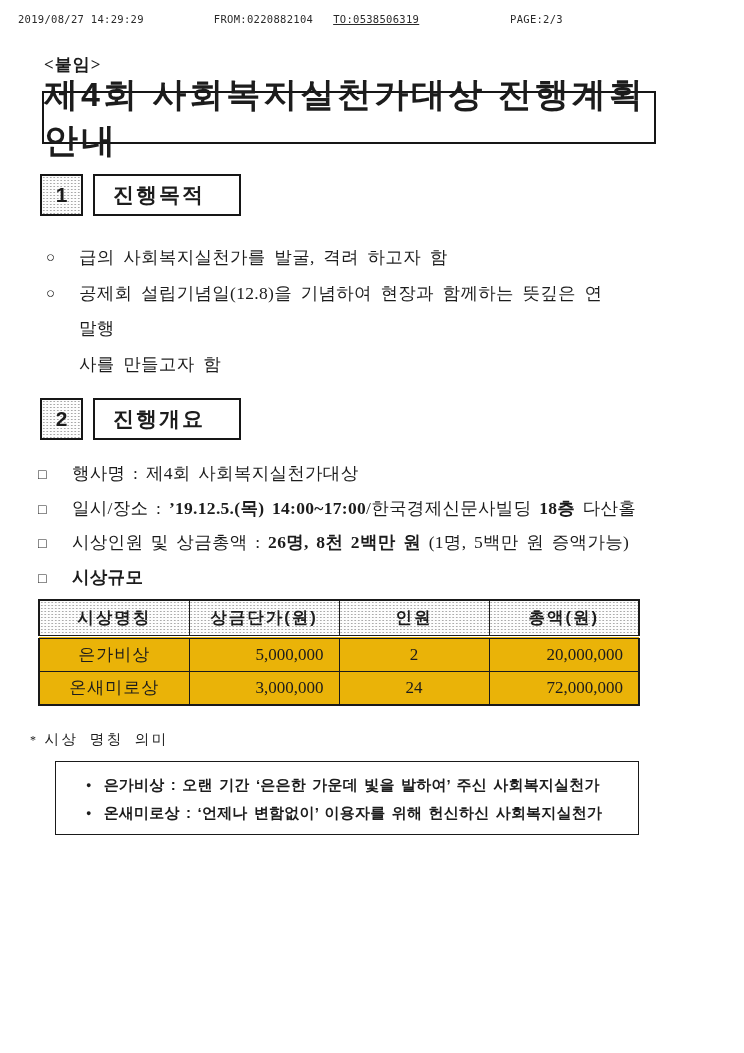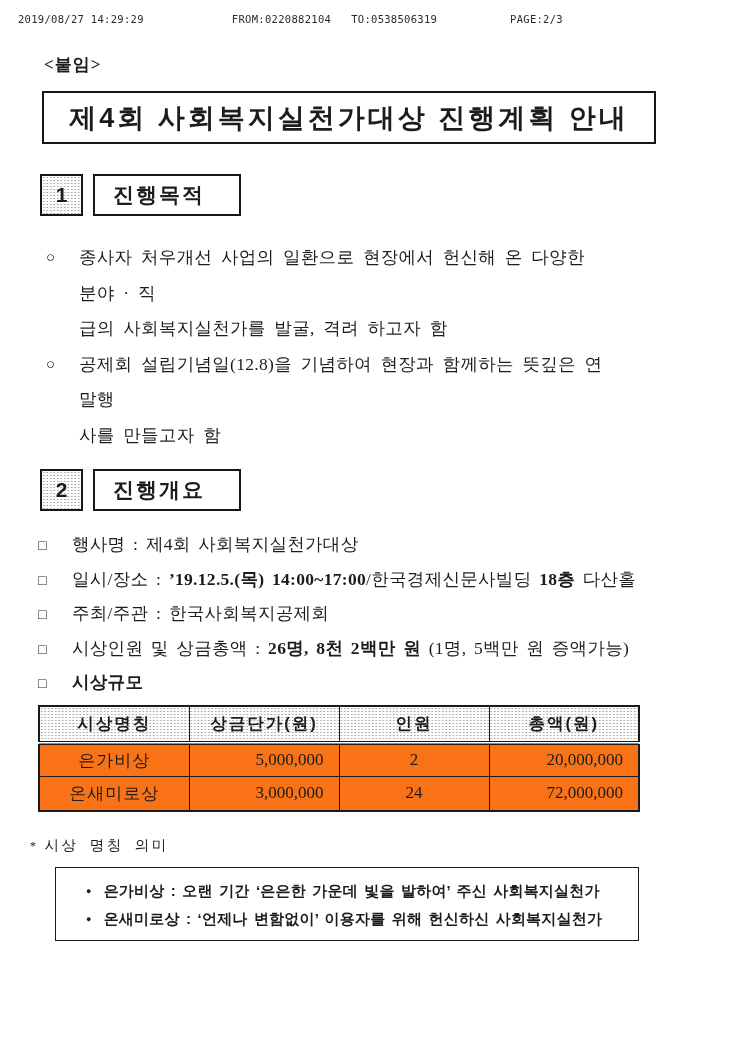--- a/index.html
+++ b/index.html
@@ -9,34 +9,34 @@
     position:relative; width:607px; height:1053px; background:#ffffff;
     font-family:"Liberation Serif", serif; color:#1c1c1c;
   }
   
   .fax-header {
     display:flex; align-items:baseline;
     padding:13px 44px 0 18px;
     font-family:"DejaVu Sans Mono", monospace;
     font-size:10.5px; letter-spacing:0.3px; color:#2a2a2a;
   }
-  .fax-from { margin-left:48px;padding-left:40px; }
-  .fax-to   { margin-left:20px; }
+  .fax-from { margin-left:30px;padding-left:40px; }
+  .fax-to   { margin-left:20px;text-decoration:underline; }
   .fax-page { margin-left:auto; }
 
   
   .attachment { margin:28px 0 0 44px; font-size:17px; font-weight:600; letter-spacing:1px; }
 
   
   .title-box {
     margin:15px 0 0 42px; width:614px; height:53px;
     border:2px solid #161616; background:#fff;
     display:flex; align-items:center; justify-content:center;
     font-family:"Liberation Sans", sans-serif;
-    font-weight:700; font-size:27px; letter-spacing:3px;
+    font-weight:700; font-size:34px; letter-spacing:3px;
   }
   .date-line {
     width:658px; margin-top:8px; text-align:right;
     font-size:18px; word-spacing:3px; letter-spacing:0.5px;
   }
 
   
   .section-header { display:flex; margin-left:40px; height:42px; }
   .sec1 { margin-top:30px; }
   .sec2 { margin-top:16px; }
@@ -77,21 +77,21 @@
   }
   table.awards col { width:25%; }
   table.awards th {
     height:37px; border:1px solid #1a1a1a; border-bottom:4px double #1a1a1a;
     font-family:"Liberation Sans", sans-serif; font-weight:700;
     font-size:16.5px; letter-spacing:2px; text-align:center;
     background-color:#fdfdfd;
     background-image:radial-gradient(circle, #ababab 0.6px, rgba(0,0,0,0) 0.9px);
     background-size:3.5px 3px;
   }
-  table.awards td { height:34px; border:1px solid #1a1a1a; font-size:17px; background:#f97316;font-family:Liberation Serif, serif; }
+  table.awards td { height:34px; border:1px solid #1a1a1a; font-size:17px; background:#eab308;font-family:Liberation Serif, serif; }
   td.cell-name  { text-align:center; font-size:16px; letter-spacing:1px; }
   td.cell-num   { text-align:right; padding-right:15px; }
   td.cell-count { text-align:center; }
   tr.total-row td {
     border-top:2px solid #1a1a1a; border-bottom:2px solid #1a1a1a;
     font-weight:700; height:36px;
   }
   tr.total-row td.total-label { text-align:center; font-size:17.5px; letter-spacing:1px; }
 
   
@@ -131,42 +131,40 @@
 
   <div class="section-header sec1">
     <div class="num-box">1</div>
     <div class="heading-box">진행목적</div>
   </div>
 
   <div class="purpose-list">
     <div class="p-item">
       <span class="p-marker">○</span>
       <div class="p-text">
-        <div class="p-line">종사자 처우개선 사업의 일환으로 현장에서 헌신해 온 다양한 분야 · 직</div>
         <div class="p-line">급의 사회복지실천가를 발굴, 격려 하고자 함</div>
       </div>
     </div>
     <div class="p-item">
       <span class="p-marker">○</span>
       <div class="p-text">
         <div class="p-line">공제회 설립기념일(12.8)을 기념하여 현장과 함께하는 뜻깊은 연말행</div>
         <div class="p-line">사를 만들고자 함</div>
       </div>
     </div>
   </div>
 
   <div class="section-header sec2">
     <div class="num-box">2</div>
     <div class="heading-box">진행개요</div>
   </div>
 
   <div class="overview-list">
     <div class="o-item"><span class="o-marker">□</span><span>행사명</span><span> : </span><span>제4회 사회복지실천가대상</span><b></b><span></span><b></b><span></span></div>
     <div class="o-item"><span class="o-marker">□</span><span>일시/장소</span><span> : </span><span></span><b>’19.12.5.(목) 14:00~17:00</b><span>/한국경제신문사빌딩 </span><b>18층</b><span> 다산홀</span></div>
-    <div class="o-item"><span class="o-marker">□</span><span>주최/주관</span><span> : </span><span>한국사회복지공제회</span><b></b><span></span><b></b><span></span></div>
     <div class="o-item"><span class="o-marker">□</span><span>시상인원 및 상금총액</span><span> : </span><span></span><b>26명, 8천 2백만 원</b><span> (1명, 5백만 원 증액가능)</span><b></b><span></span></div>
     <div class="o-item"><span class="o-marker">□</span><b class="o-label-bold">시상규모</b></div>
   </div>
 
   <table class="awards">
     <colgroup>
         <col>
         <col>
         <col>
         <col>

